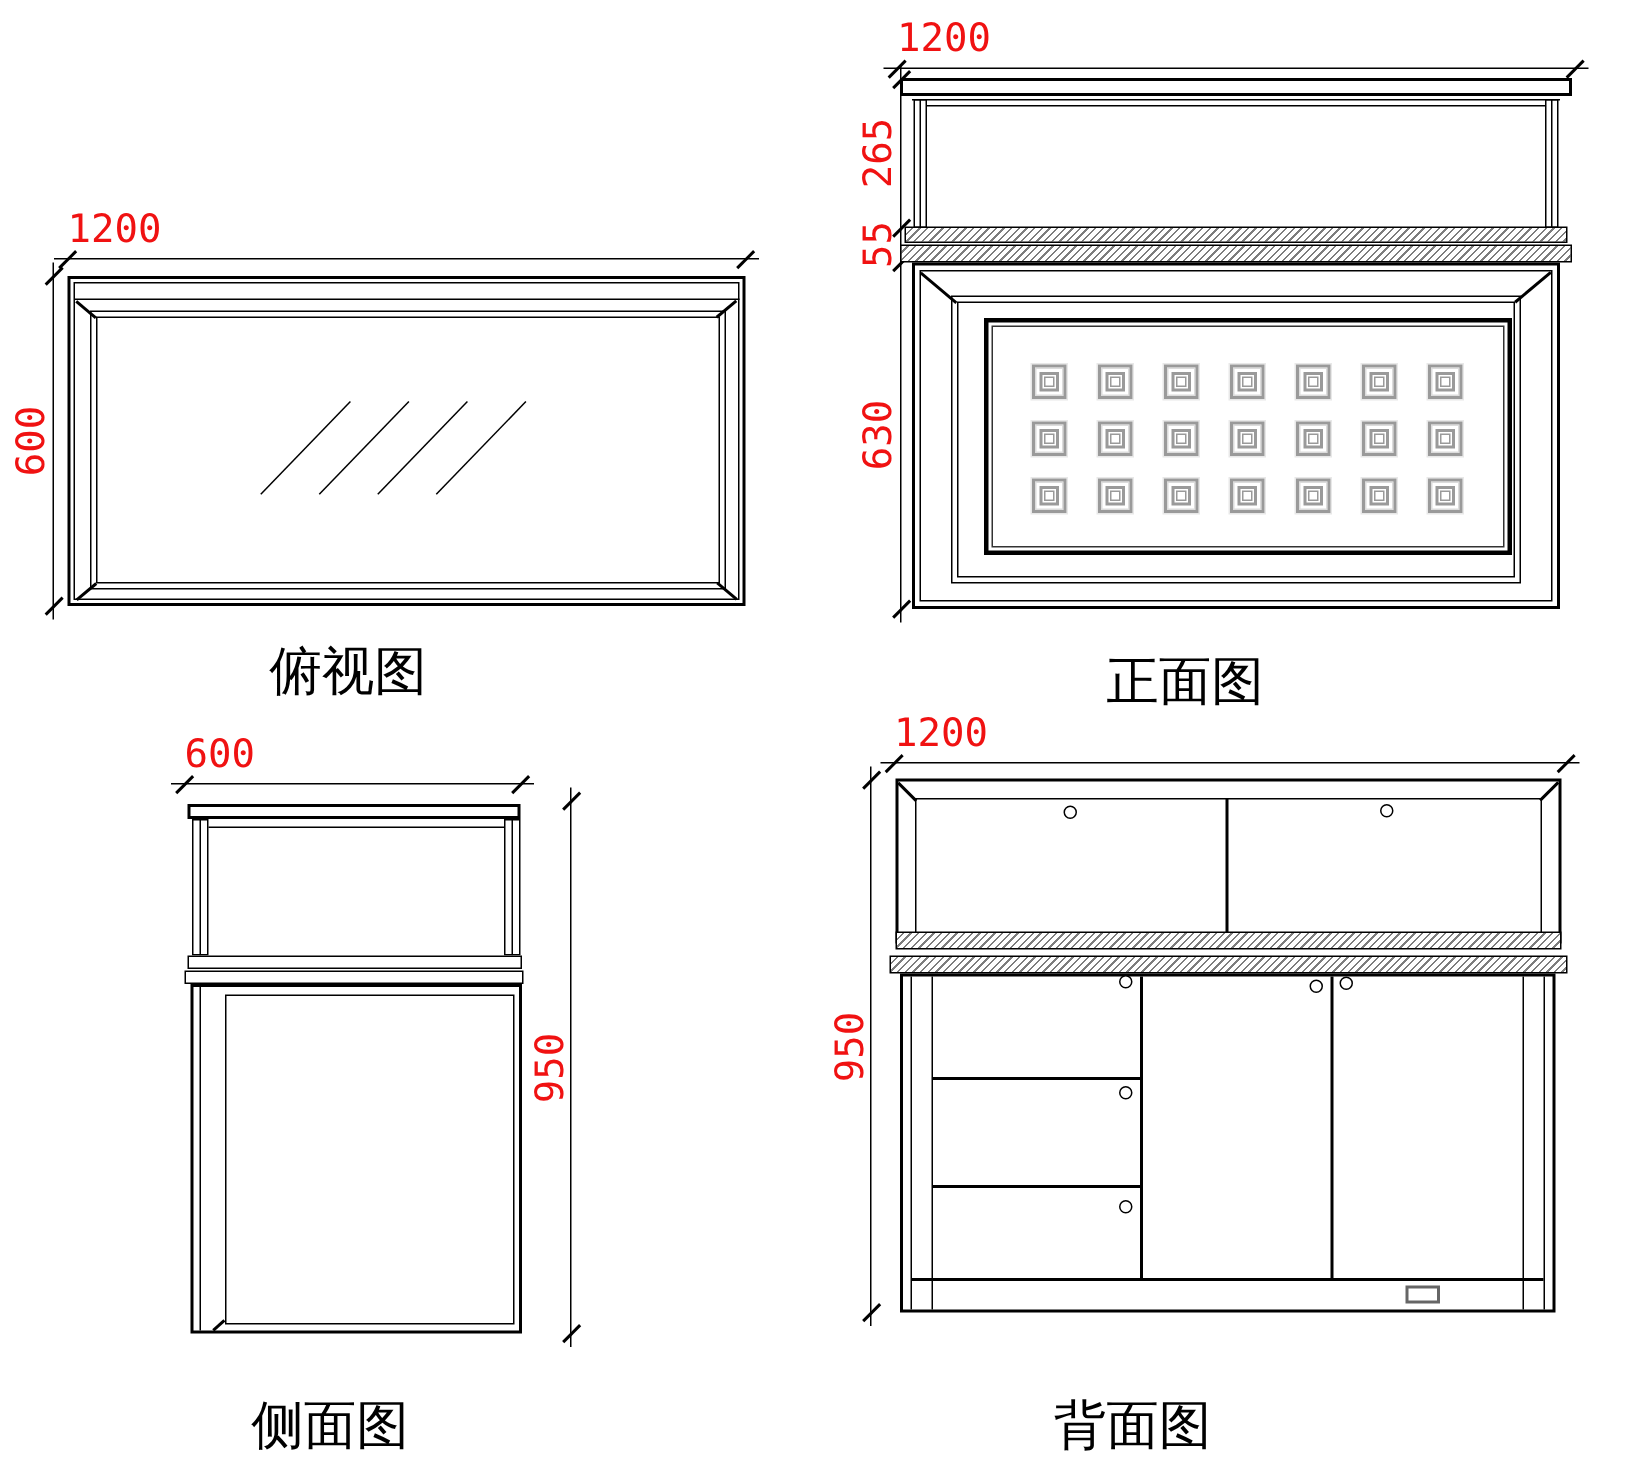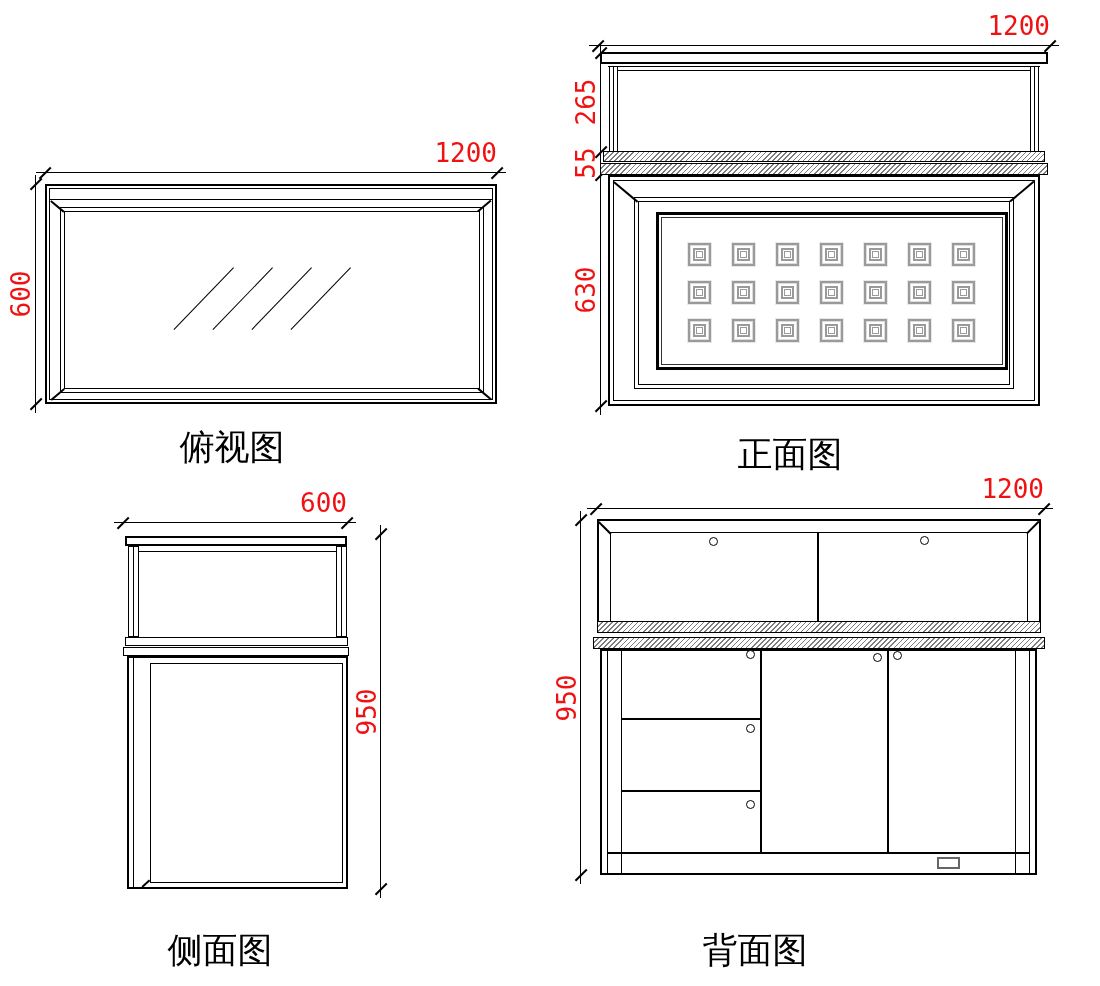--- a/index.html
+++ b/index.html
@@ -15,21 +15,21 @@
          background:repeating-linear-gradient(135deg,#ffffff 0 2.5px,#7d7d7d 2.5px 3.6px);}
   .whiteband{position:absolute;border:1px solid #000;box-sizing:border-box;background:#fff;}
   
   .dim-h,.dim-v{position:absolute;}
   .dim-h .dline{position:absolute;left:-9px;right:-9px;top:0;height:1.4px;background:#000;}
   .dim-v .dline{position:absolute;top:-9px;bottom:-9px;left:0;width:1.4px;background:#000;}
   .tk{position:absolute;width:16px;height:1.7px;background:#000;transform:translate(-50%,-50%) rotate(-45deg);}
   .dtx{position:absolute;color:var(--dim-red,#f01212);
        font-family:"DejaVu Sans Mono","Liberation Mono",monospace;
        font-size:26px;font-weight:400;white-space:nowrap;}
-  .dim-h .dtx{left:0;right:0;bottom:4px;text-align:right;}
+  .dim-h .dtx{left:0;right:0;bottom:4px;text-align:left;}
   .dim-v .dtx{transform:translate(-50%,-50%) rotate(-90deg);}
   
   .knob{position:absolute;width:9px;height:9px;border:1.6px solid #000;border-radius:50%;
         background:#fff;box-sizing:border-box;}
   
   .orn{position:absolute;width:23px;height:23px;border:2px solid #9a9a9a;box-sizing:border-box;
        background:#fff;box-shadow:inset 0 0 0 1px #dcdcdc,0 0 0 1px #e8e8e8;
        display:flex;align-items:center;justify-content:center;}
   .orn-m{width:13px;height:13px;border:2px solid #9a9a9a;box-sizing:border-box;background:#fff;
          display:flex;align-items:center;justify-content:center;}

